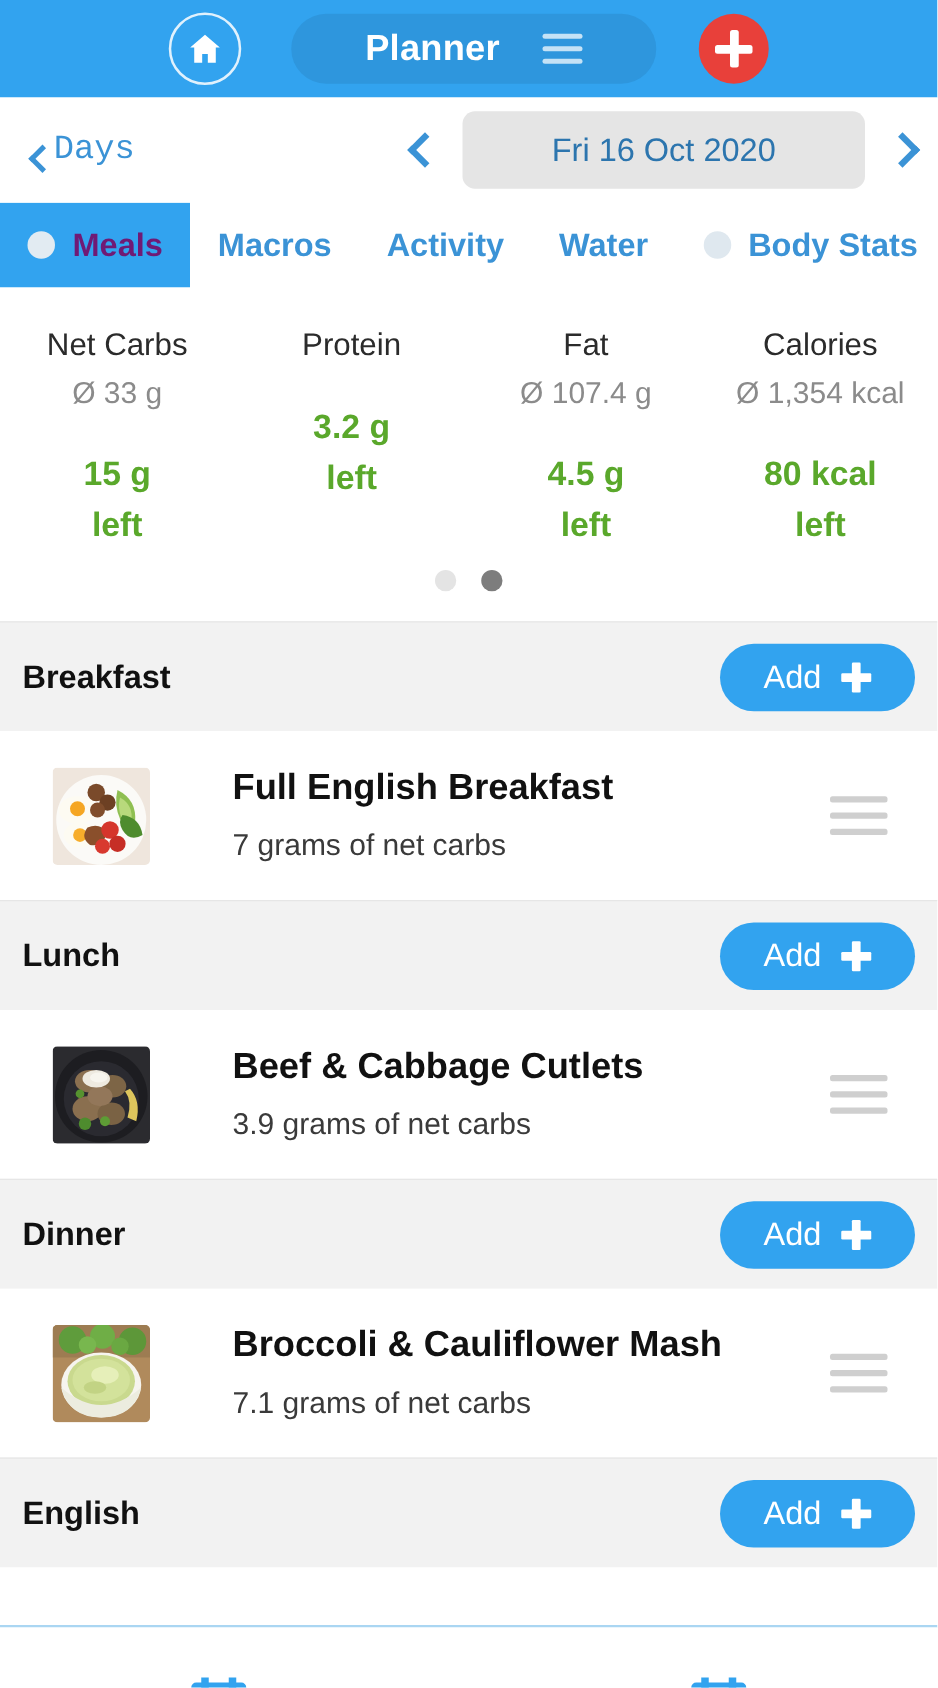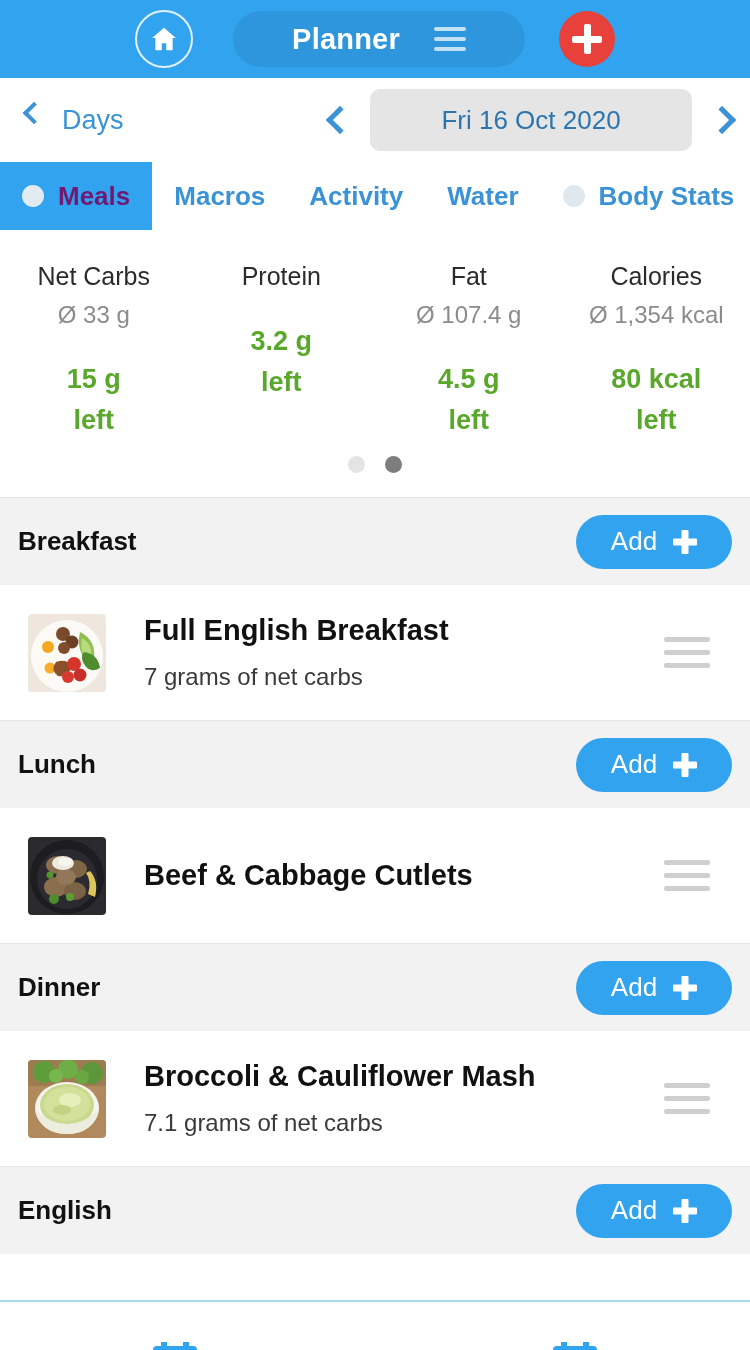--- a/index.html
+++ b/index.html
@@ -49,22 +49,22 @@
   }
   .plus-btn::before { width: 30px; height: 7px; }
   .plus-btn::after  { width: 7px;  height: 30px; }
 
   
   .datebar {
     height: 84px; background: #fff;
     display: flex; align-items: center; position: relative;
   }
   .days-back {
-    display: flex; align-items: flex-start; gap: 20px;
-    margin-left: 26px; color: #3b93d6;
+    display: flex; align-items: flex-end; gap: 1px;
+    margin-left: 26px; color: #3b93d6; font-family: Liberation Mono, monospace;
   }
   .days-back .lbl { font-size: 27px; color: #3b93d6; }
   .chev {
     display: inline-block; width: 16px; height: 16px;
     border-left: 4px solid #3b93d6; border-bottom: 4px solid #3b93d6;
   }
   .chev.left  { transform: rotate(45deg); }
   .chev.right { transform: rotate(-135deg); }
   .chev.big { width: 20px; height: 20px; border-width: 5px; }
   .date-nav {
@@ -130,21 +130,21 @@
   .add-plus { position: relative; width: 24px; height: 24px; }
   .add-plus::before, .add-plus::after {
     content: ""; position: absolute; background: #fff; border-radius: 1px;
     top: 50%; left: 50%; transform: translate(-50%,-50%);
   }
   .add-plus::before { width: 24px; height: 7px; }
   .add-plus::after  { width: 7px;  height: 24px; }
 
   .meal-row {
     background: #fff; height: 135px;
-    display: flex; align-items: center; padding: 0 18px 0 28px;
+    display: flex; align-items: center; padding: 0 18px 0 42px; gap: 28px;
   }
   .thumb {
     width: 78px; height: 78px; border-radius: 4px;
     flex: 0 0 auto; overflow: hidden; position: relative;
   }
   .meal-text { flex: 1; margin-left: 38px; }
   .meal-name { font-size: 29px; font-weight: bold; color: #111; }
   .meal-sub  { font-size: 24px; color: #3a3a3a; margin-top: 16px; }
   .handle { display: flex; flex-direction: column; gap: 8px; margin-right: 22px; }
   .handle span { display: block; width: 46px; height: 5px; background: #cfcfcf; border-radius: 2px; }
@@ -319,20 +319,21 @@
         <ellipse cx="35" cy="26" rx="11" ry="7" fill="#eeeae0"></ellipse>
         <ellipse cx="37" cy="25" rx="7" ry="4" fill="#f7f5ee"></ellipse>
         <circle cx="26" cy="62" r="5" fill="#4e8c2e"></circle>
         <circle cx="42" cy="60" r="4" fill="#5d9c35"></circle>
         <circle cx="22" cy="38" r="3.5" fill="#56932f"></circle>
         <path d="M62 34 q9 10 5 26 l-7 -3 q4 -13 -2 -21z" fill="#ddc55c"></path>
       </svg>
     </div>
     <div class="meal-text">
       <div class="meal-name">Beef &amp; Cabbage Cutlets</div>
+      <div class="meal-sub">3.9 grams of net carbs</div>
     </div>
     <div class="handle">
       <span></span>
         <span></span>
         <span></span>
     </div>
   </div>
 
   <div class="sec-header">
     <span class="sec-title">Dinner</span>

